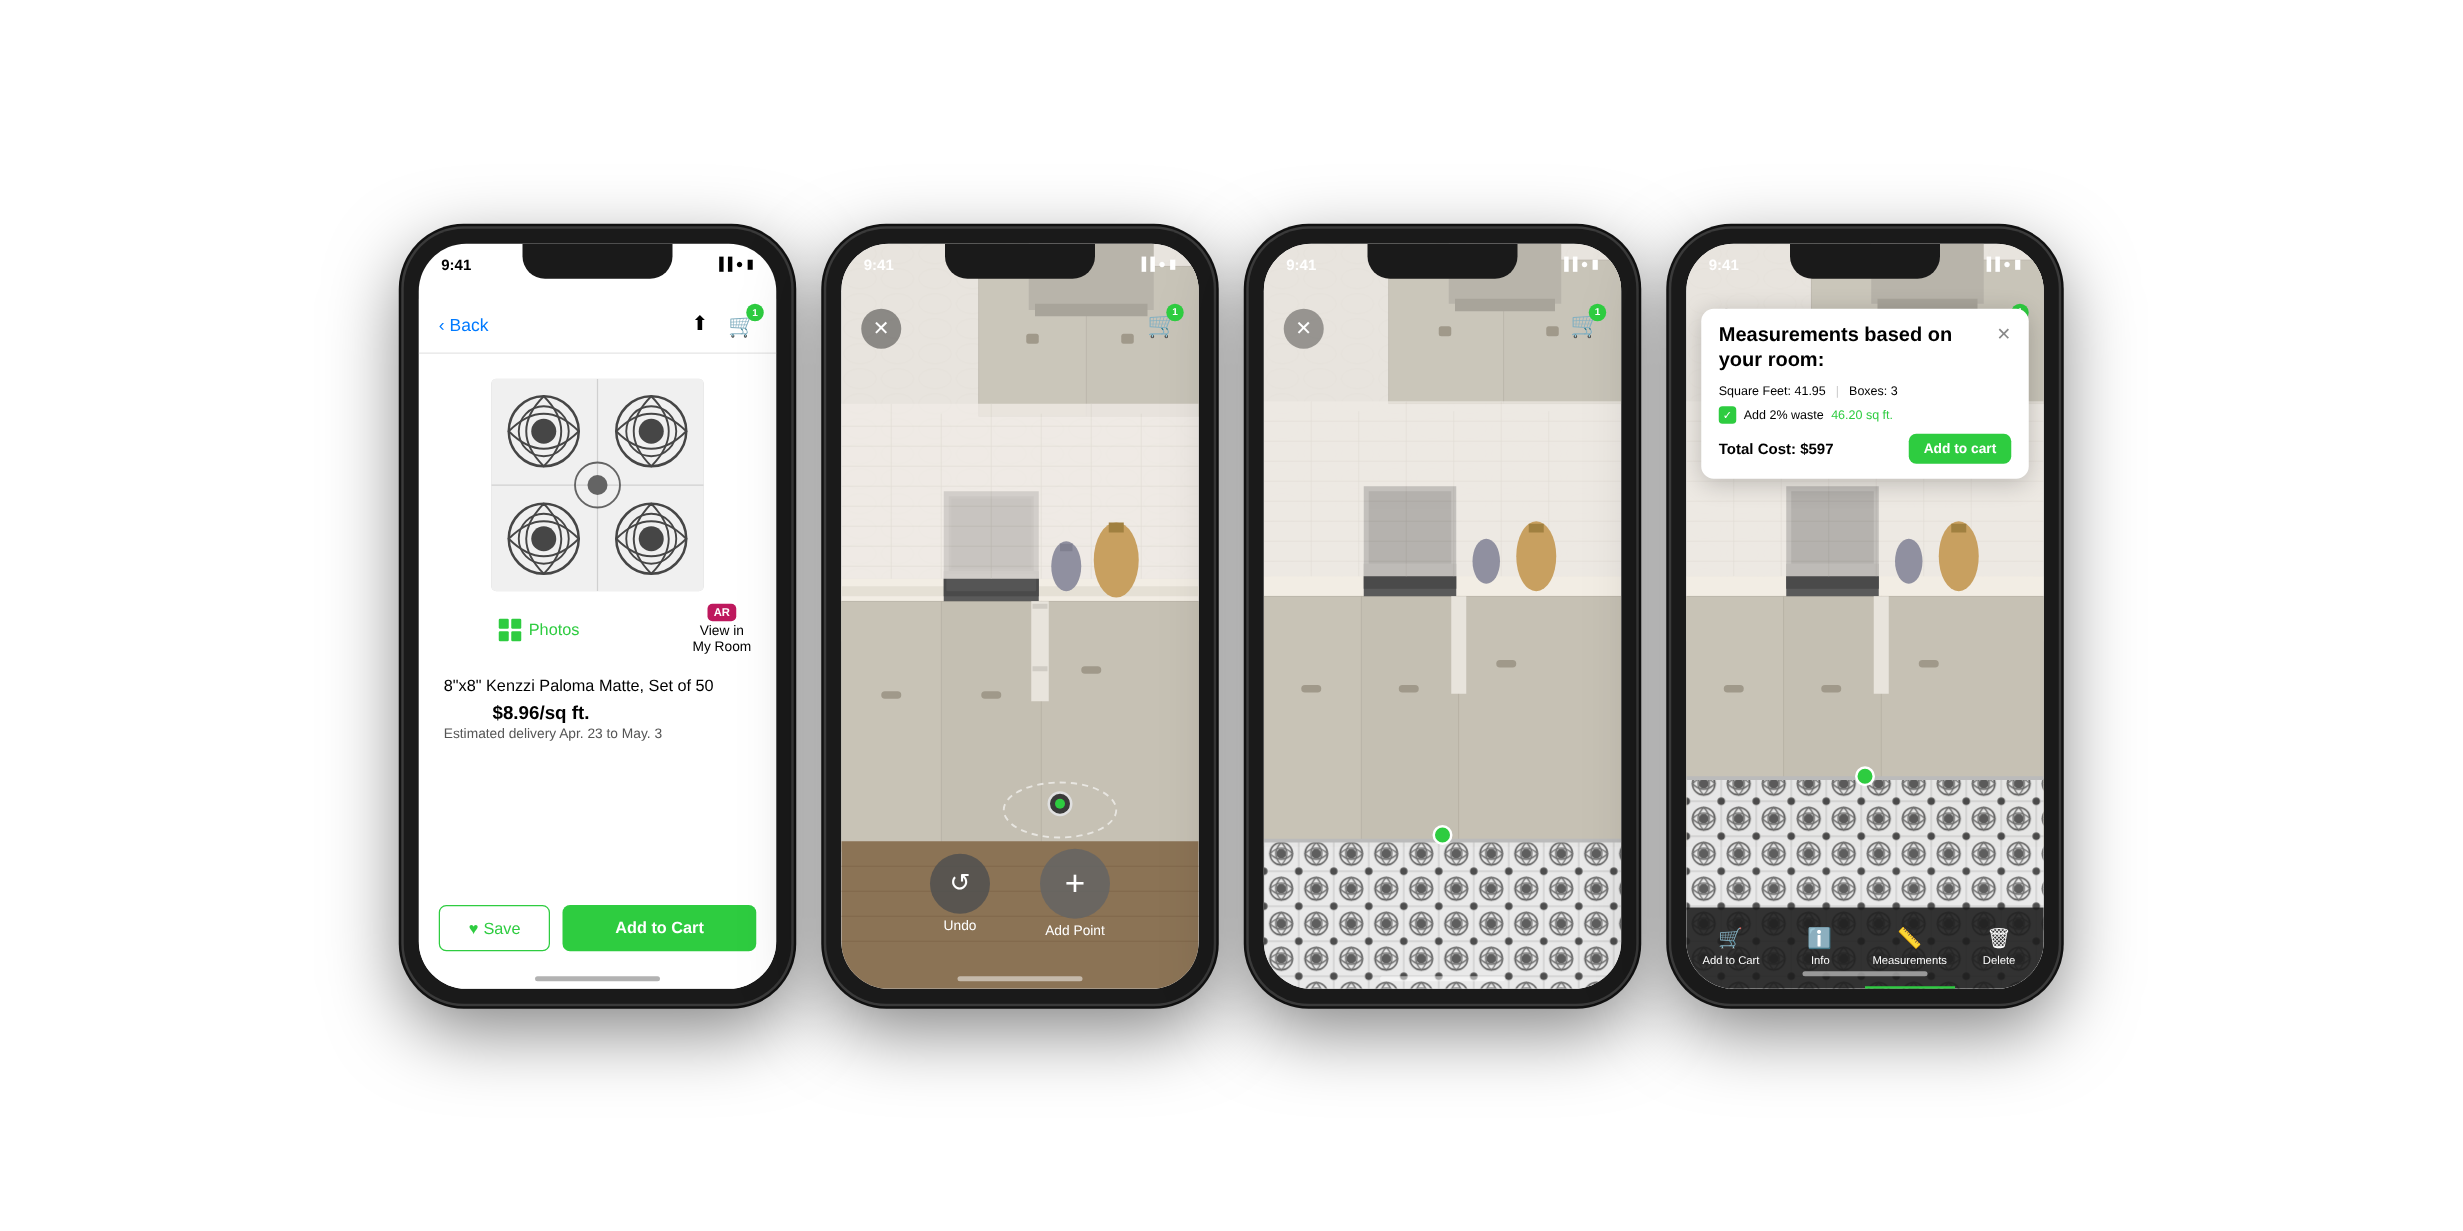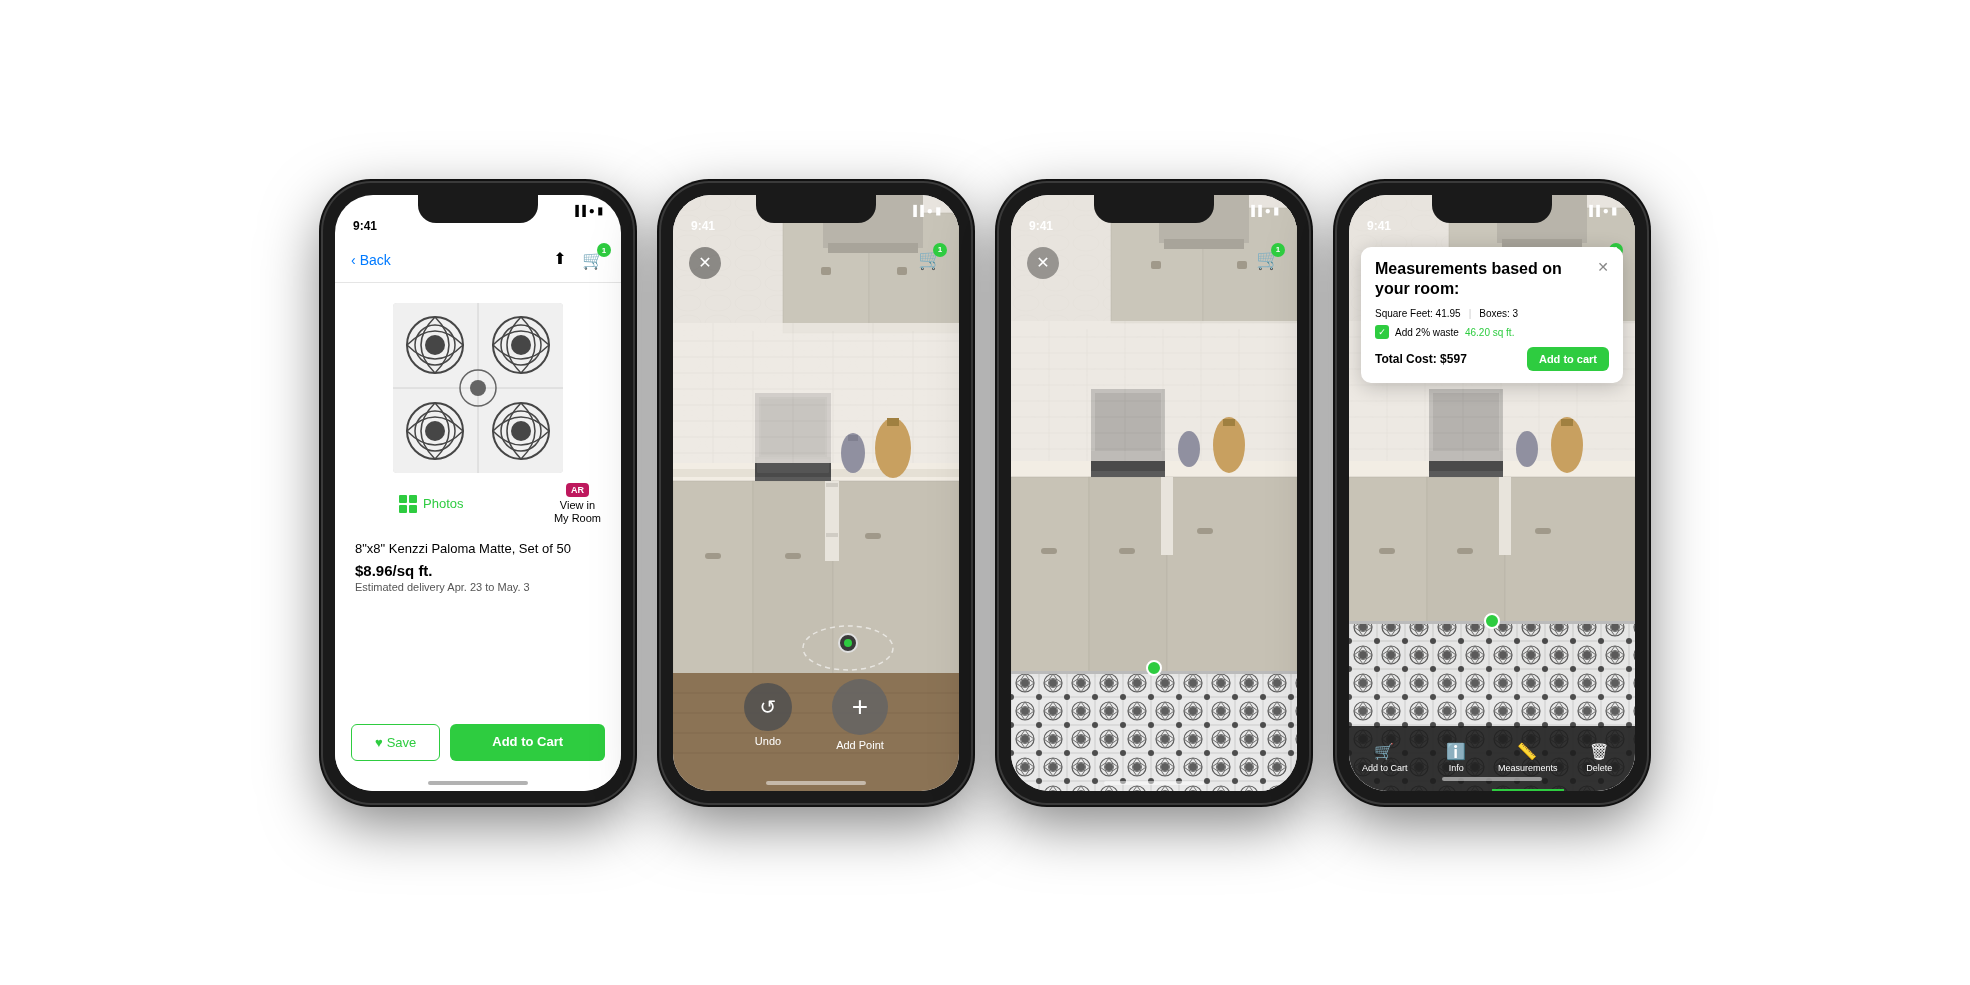--- a/index.html
+++ b/index.html
@@ -64,21 +64,21 @@
       display: flex;
       align-items: flex-start;
       justify-content: space-between;
       padding: 10px 18px 0;
       z-index: 9;
       font-size: 11px;
       font-weight: 600;
     }
     .status-bar.dark { color: #000; }
     .status-bar.light { color: #fff; }
-    .status-time { font-size: 12px; font-weight: 700; margin-top: 14px; }
+    .status-time { font-size: 12px; font-weight: 700; }
     .status-icons { display: flex; gap: 4px; align-items: center; font-size: 10px; }
 
     
     .phone1-content {
       position: absolute;
       top: 44px;
       left: 0;
       right: 0;
       bottom: 0;
       background: #fff;
@@ -166,21 +166,21 @@
       color: #fff;
       font-size: 9px;
       font-weight: bold;
       padding: 2px 5px;
       border-radius: 4px;
     }
     .ar-label { font-size: 11px; text-align: center; line-height: 1.2; color: #000; }
 
     .product-info { padding: 8px 20px; }
     .product-title { font-size: 13px; color: #000; margin-bottom: 4px; line-height: 1.3; }
-    .product-price { font-size: 15px; font-weight: 600; color: #000; margin-bottom: 2px; }
+    .product-price { font-size: 15px; font-weight: 600; color: #000; margin-bottom: 2px; margin-left: 39px; }
     .product-delivery { font-size: 11px; color: #555; }
 
     .action-buttons {
       position: absolute;
       bottom: 30px;
       left: 16px;
       right: 16px;
       display: flex;
       gap: 10px;
     }

